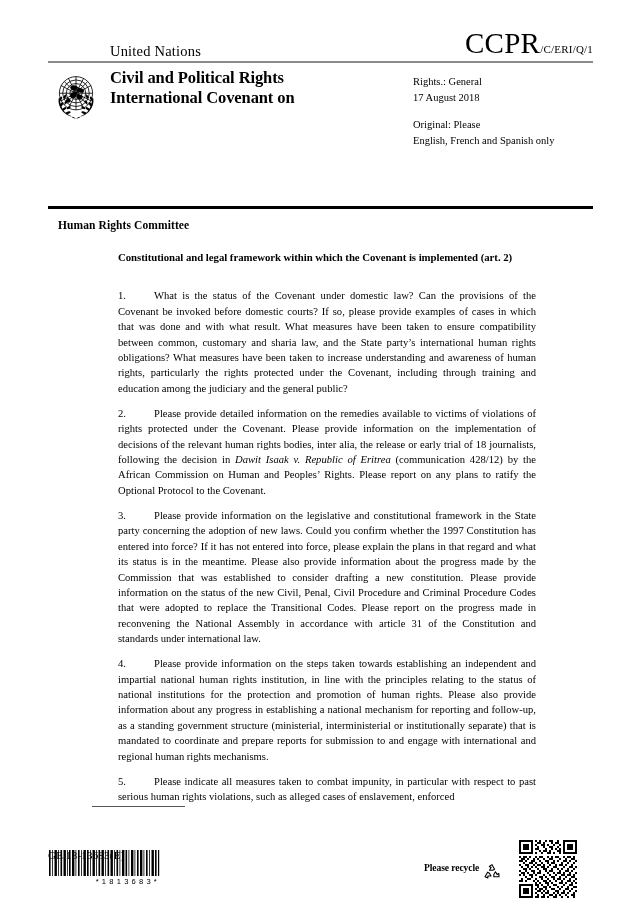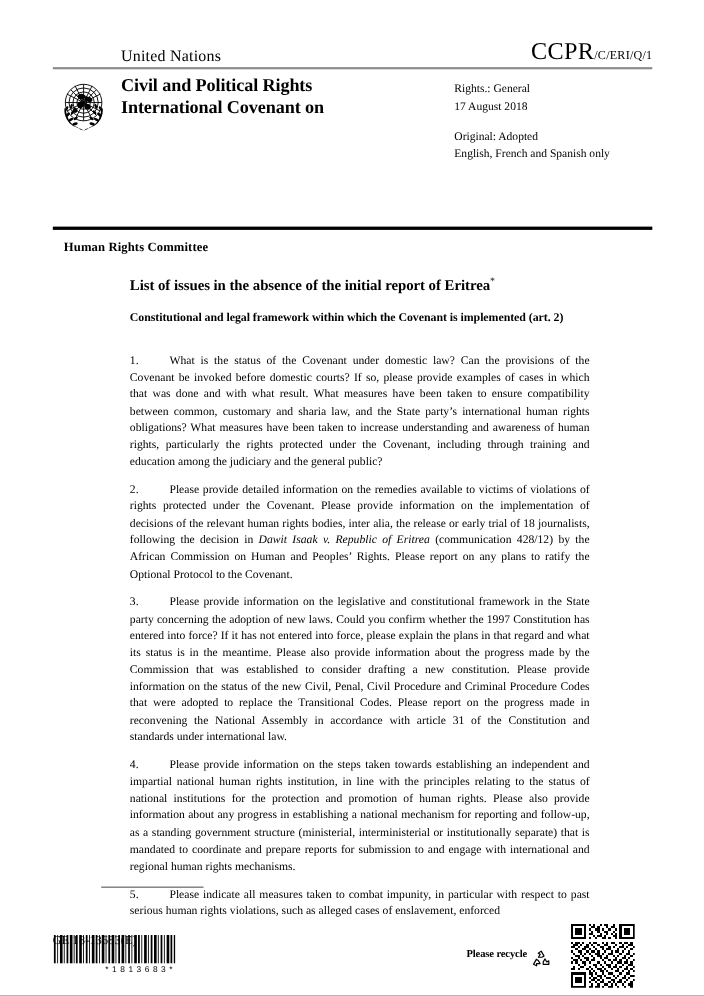--- a/index.html
+++ b/index.html
@@ -37,21 +37,21 @@
     letter-spacing: 0.2px;
     padding-left: 62px;
     line-height: 1;
   }
   .doc-symbol {
     line-height: 1;
     white-space: nowrap;
     text-align: right;
   }
   .doc-symbol .sym-main {
-    font-size: 22px;
+    font-size: 29px;
     letter-spacing: 0.3px;
   }
   .doc-symbol .sym-sub {
     font-size: 11px;
     letter-spacing: 0.2px;
   }
   .rule-thin {
     position: absolute;
     left: 48px;
     top: 61px;
@@ -299,31 +299,30 @@
 
     <div class="covenant-title">
       <div>Civil and Political Rights</div>
       <div>International Covenant on</div>
     </div>
 
     <div class="distr-block">
       <div>Rights.: General</div>
       <div>17 August 2018</div>
       <div class="distr-gap"></div>
-      <div>Original: Adopted</div>
+      <div>Original: Please</div>
       <div>English, French and Spanish only</div>
     </div>
   </div>
 
   <div class="rule-thick"></div>
 
   <div class="committee">Human Rights Committee</div>
 
   <div class="content">
-    <h1 class="doc-title"><span>List of issues in the absence of the initial report of Eritrea</span><span class="fn-mark">*</span></h1>
     <div id="sections">
         <div class="section-head">Constitutional and legal framework within which the Covenant is implemented (art. 2)</div>
         <p class="para"><span class="num">1.</span><span>What is the status of the Covenant under domestic law? Can the provisions of the Covenant be invoked before domestic courts? If so, please provide examples of cases in which that was done and with what result. What measures have been taken to ensure compatibility between common, customary and sharia law, and the State party’s international human rights obligations? What measures have been taken to increase understanding and awareness of human rights, particularly the rights protected under the Covenant, including through training and education among the judiciary and the general public?</span></p>
         <p class="para"><span class="num">2.</span><span>Please provide detailed information on the remedies available to victims of violations of rights protected under the Covenant. Please provide information on the implementation of decisions of the relevant human rights bodies, inter alia, the release or early trial of 18 journalists, following the decision in </span><i>Dawit Isaak v. Republic of Eritrea</i><span> (communication 428/12) by the African Commission on Human and Peoples’ Rights. Please report on any plans to ratify the Optional Protocol to the Covenant.</span></p>
         <p class="para"><span class="num">3.</span><span>Please provide information on the legislative and constitutional framework in the State party concerning the adoption of new laws. Could you confirm whether the 1997 Constitution has entered into force? If it has not entered into force, please explain the plans in that regard and what its status is in the meantime. Please also provide information about the progress made by the Commission that was established to consider drafting a new constitution. Please provide information on the status of the new Civil, Penal, Civil Procedure and Criminal Procedure Codes that were adopted to replace the Transitional Codes. Please report on the progress made in reconvening the National Assembly in accordance with article 31 of the Constitution and standards under international law.</span></p>
         <p class="para"><span class="num">4.</span><span>Please provide information on the steps taken towards establishing an independent and impartial national human rights institution, in line with the principles relating to the status of national institutions for the protection and promotion of human rights. Please also provide information about any progress in establishing a national mechanism for reporting and follow-up, as a standing government structure (ministerial, interministerial or institutionally separate) that is mandated to coordinate and prepare reports for submission to and engage with international and regional human rights mechanisms.</span></p>
         <p class="para"><span class="num">5.</span><span>Please indicate all measures taken to combat impunity, in particular with respect to past serious human rights violations, such as alleged cases of enslavement, enforced</span></p>
       </div>
   </div>
 

